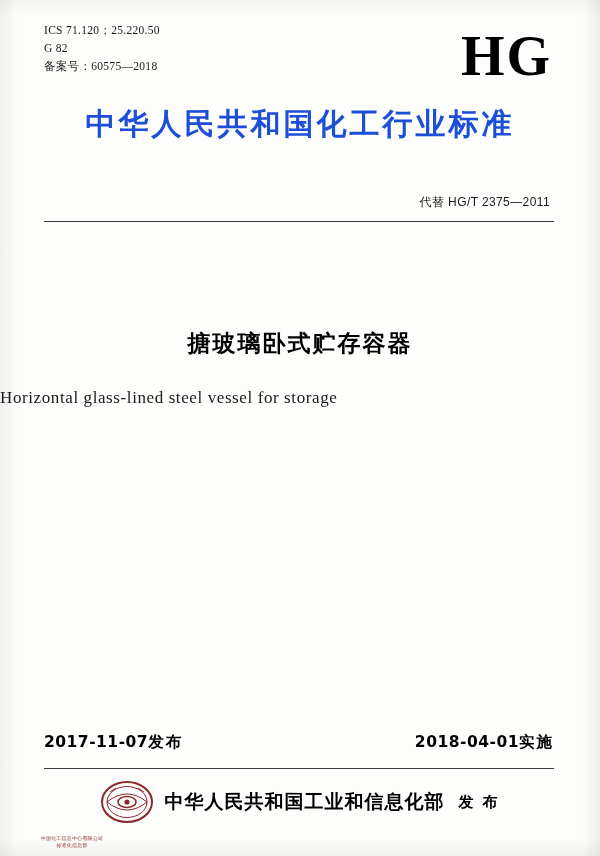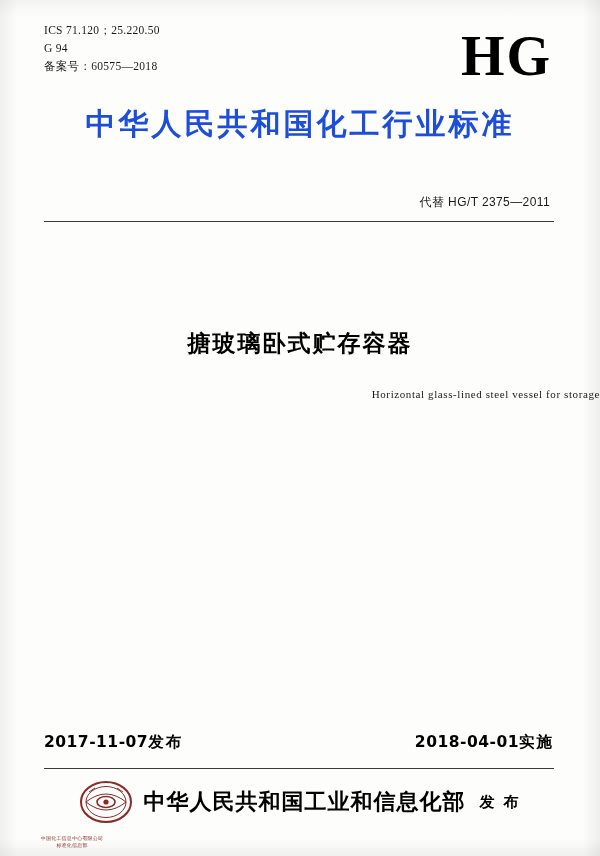--- a/index.html
+++ b/index.html
@@ -113,23 +113,23 @@
     font-size: 23px;
     font-weight: bold;
     letter-spacing: 2px;
     color: #000;
   }
   .doc-title-en {
     position: absolute;
     left: 0;
     right: 0;
     top: 388px;
-    text-align: right;
-    font-family: "Liberation Serif", serif;
-    font-size: 11px;
+    text-align: left;
+    font-family: "Liberation Serif", serif;
+    font-size: 17px;
     letter-spacing: 0.6px;
     color: #1a1a1a;
   }
 
   .date-row {
     position: absolute;
     left: 44px;
     right: 46px;
     top: 732px;
     display: flex;
@@ -156,21 +156,21 @@
     position: absolute;
     left: 0;
     right: 0;
     top: 780px;
     display: flex;
     justify-content: center;
     align-items: center;
   }
   .issuer-text {
     font-family: "DejaVu Sans", sans-serif;
-    font-size: 22px;
+    font-size: 19px;
     font-weight: bold;
     letter-spacing: 1px;
     color: #000;
   }
   .issuer-publish {
     font-family: "DejaVu Sans", sans-serif;
     font-size: 15px;
     font-weight: bold;
     letter-spacing: 2px;
     color: #000;
@@ -200,21 +200,21 @@
     text-align: center;
   }
 </style>
 </head>
 <body>
 
 <div class="page">
 
   <div class="header-block">
     <div>ICS 71.120；25.220.50</div>
-    <div>G 94</div>
+    <div>G 82</div>
     <div>备案号：60575—2018</div>
   </div>
 
   <div class="hg-logo">HG</div>
 
   <div class="std-title">中华人民共和国化工行业标准</div>
 
   <div class="std-replaces">代替 HG/T 2375—2011</div>
 
   <div class="rule"></div>

